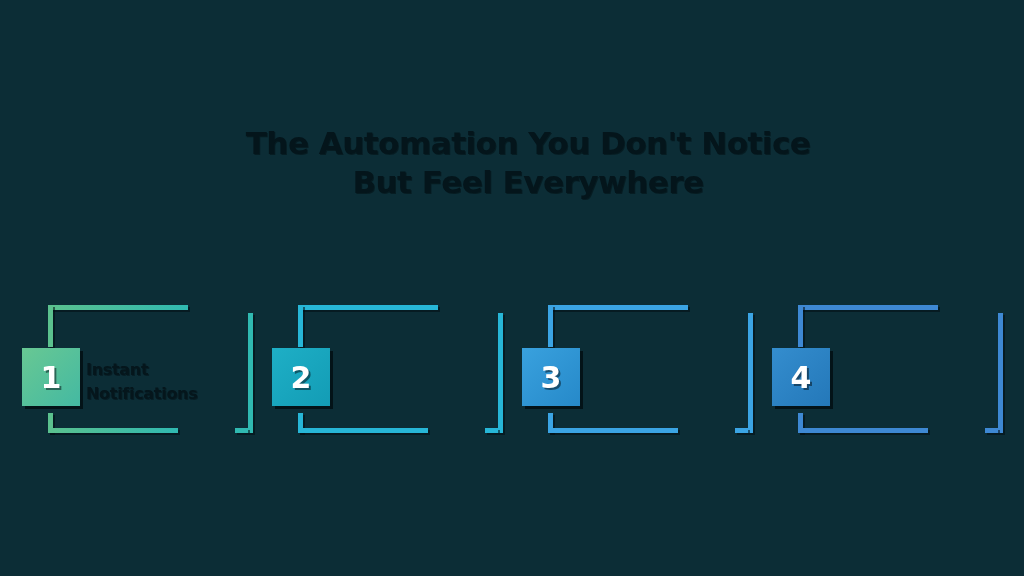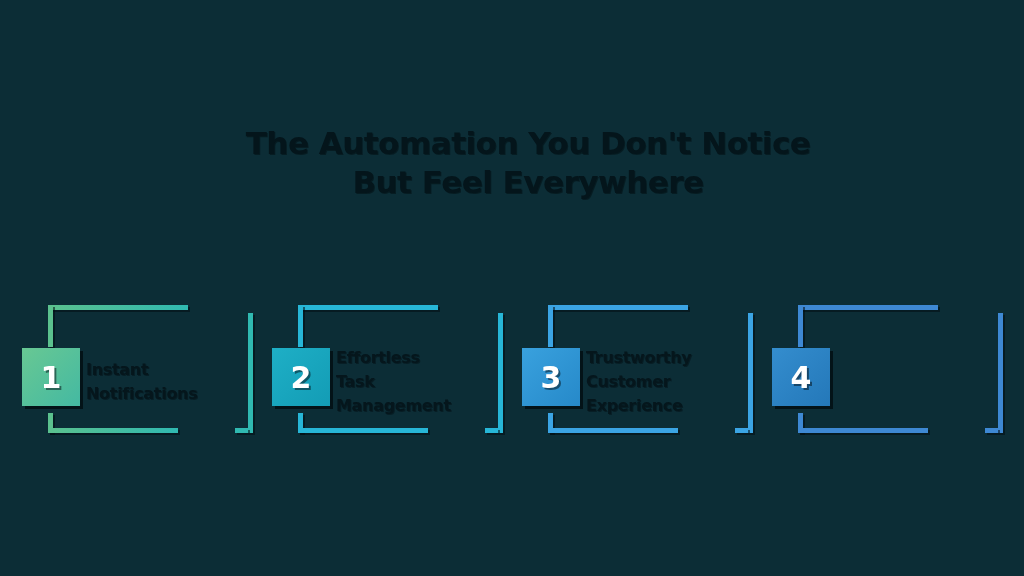--- a/index.html
+++ b/index.html
@@ -111,36 +111,30 @@
   </div>
 
   <div class="item item-2" style="--c1: #1eafc6; --c2: #139cb5; --f1: #27b6d7; --f2: #27b6d7;">
     <div class="line th"></div>
     <div class="line lvt"></div>
     <div class="line lvb"></div>
     <div class="line bh"></div>
     <div class="line rv"></div>
     <div class="line rf"></div>
     <div class="sq">2</div>
-    <div class="label">Effortless
-Task
-Management</div>
   </div>
 
   <div class="item item-3" style="--c1: #39a1de; --c2: #2689c9; --f1: #3ba4e4; --f2: #3ba4e4;">
     <div class="line th"></div>
     <div class="line lvt"></div>
     <div class="line lvb"></div>
     <div class="line bh"></div>
     <div class="line rv"></div>
     <div class="line rf"></div>
     <div class="sq">3</div>
-    <div class="label">Trustworthy
-Customer
-Experience</div>
   </div>
 
   <div class="item item-4" style="--c1: #348dce; --c2: #2478b9; --f1: #3e88d3; --f2: #3e88d3;">
     <div class="line th"></div>
     <div class="line lvt"></div>
     <div class="line lvb"></div>
     <div class="line bh"></div>
     <div class="line rv"></div>
     <div class="line rf"></div>
     <div class="sq">4</div>

